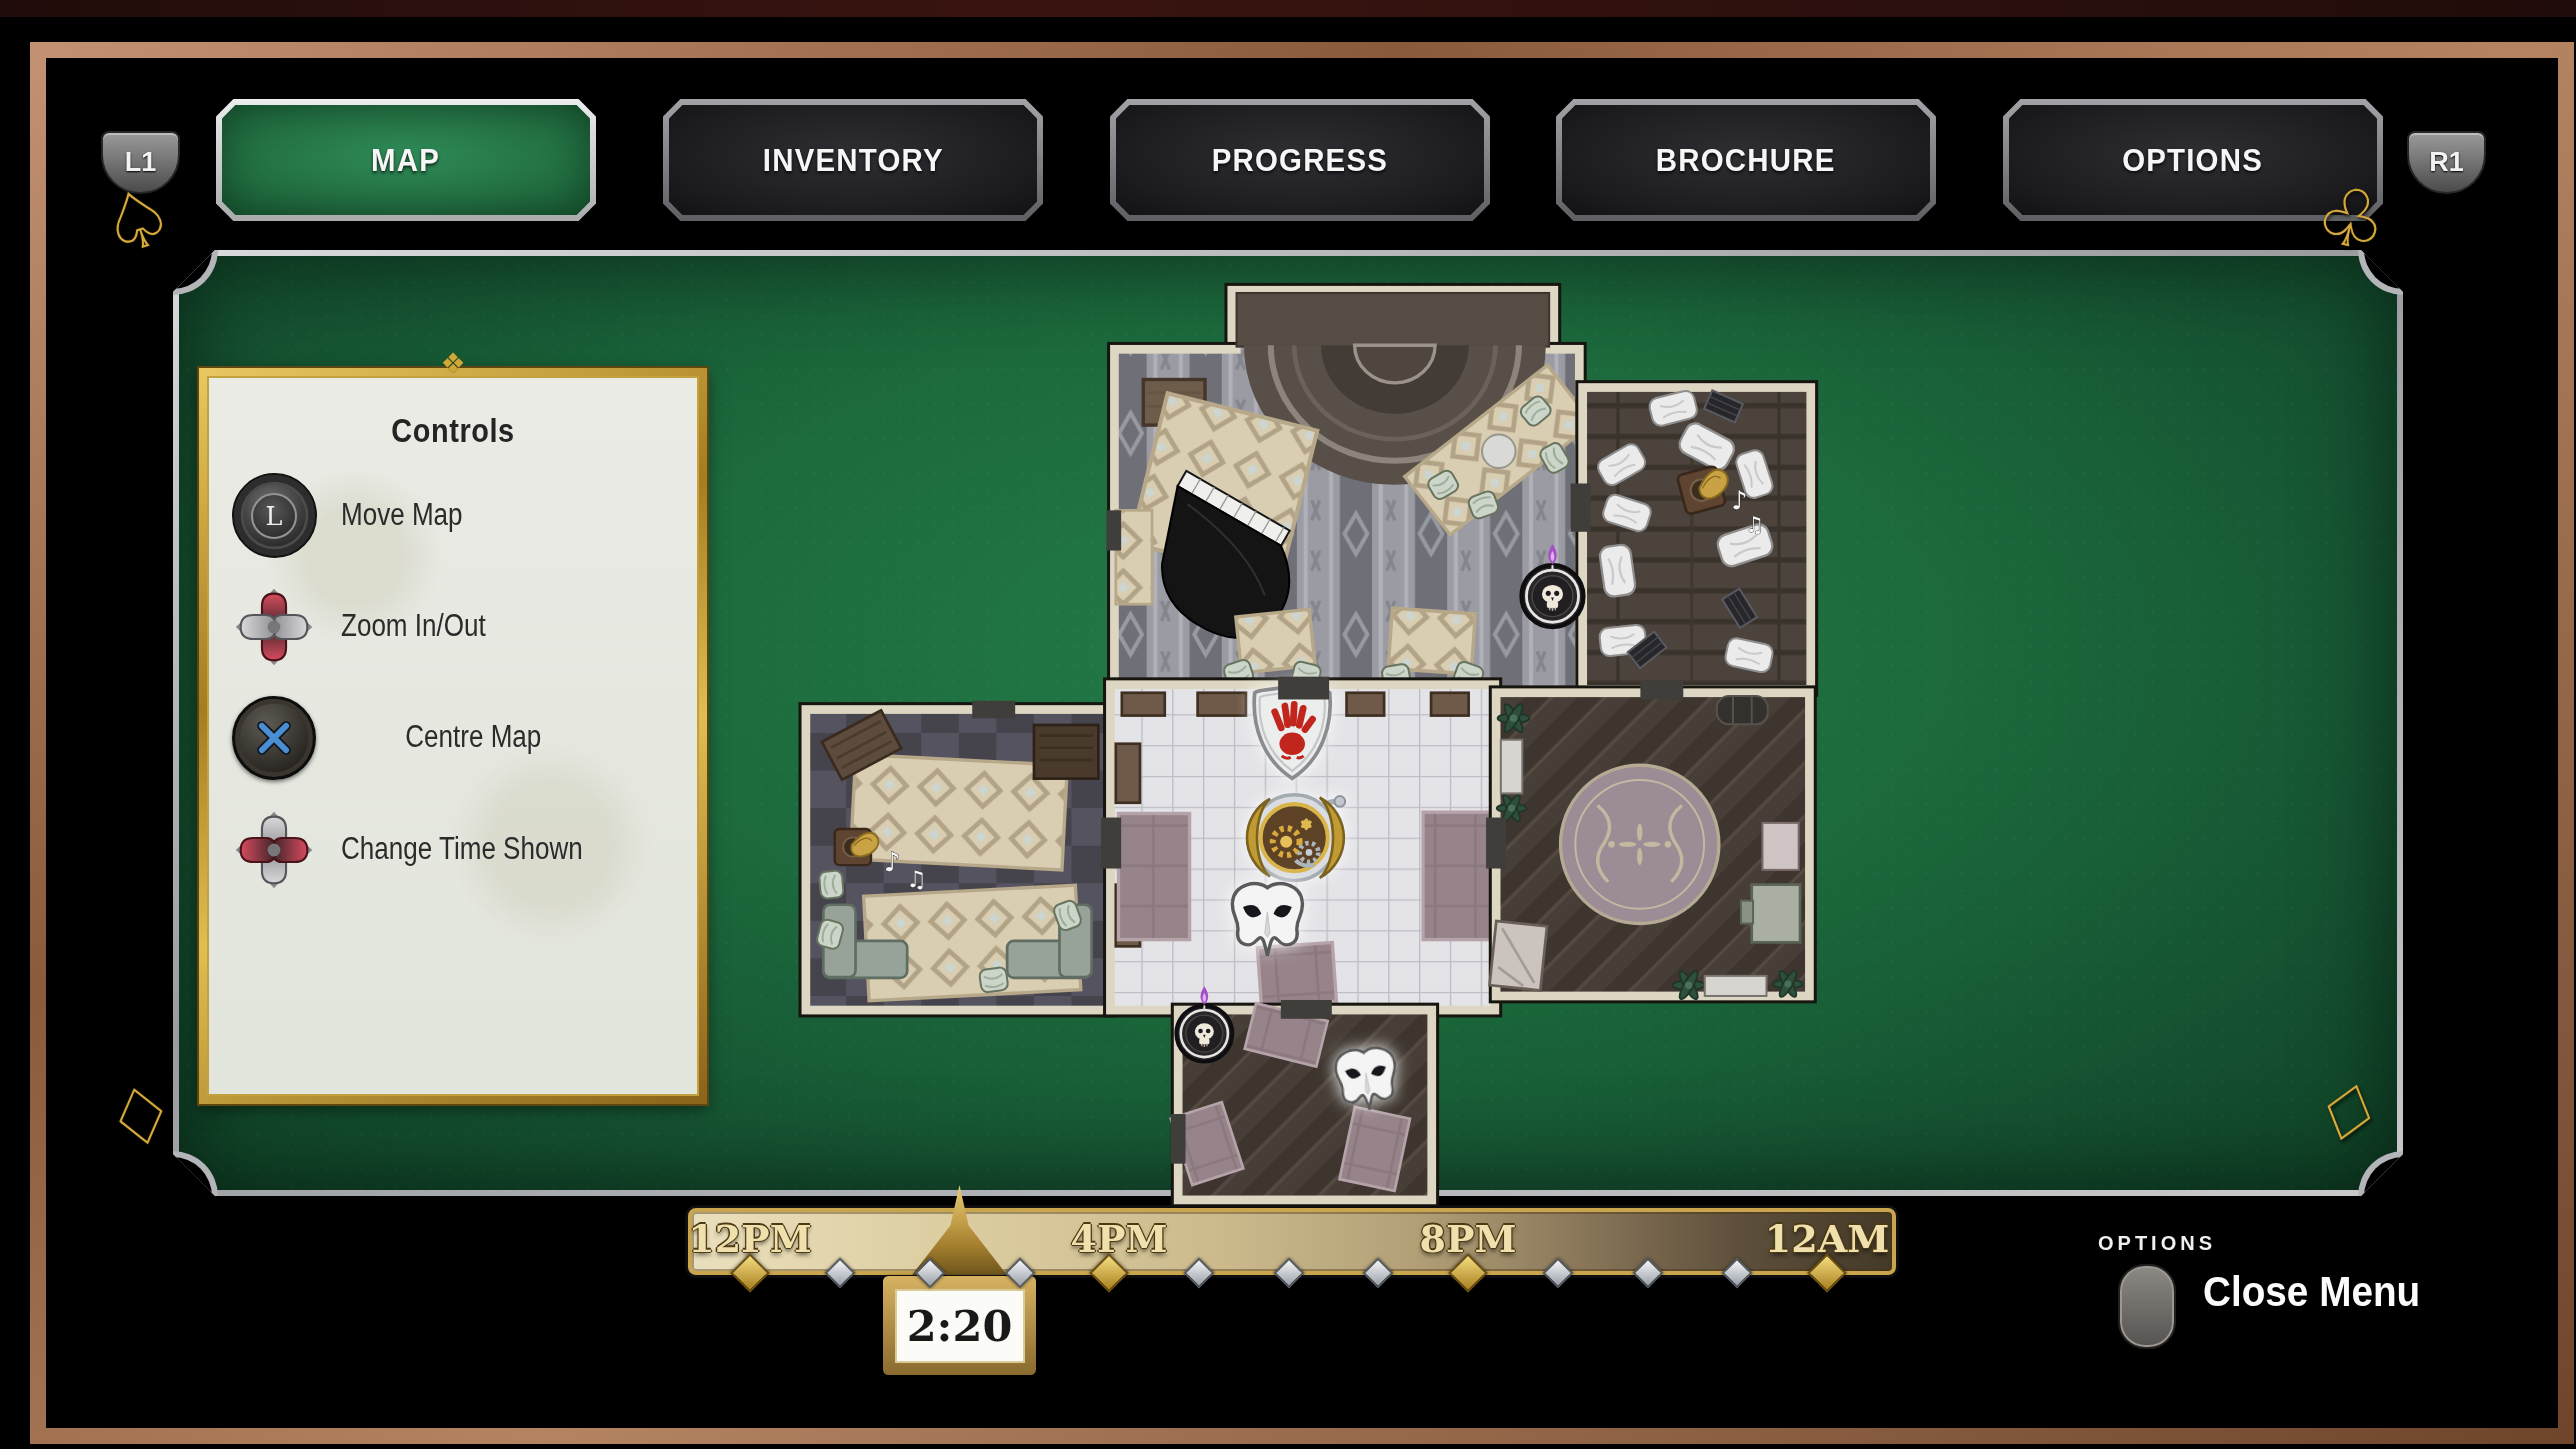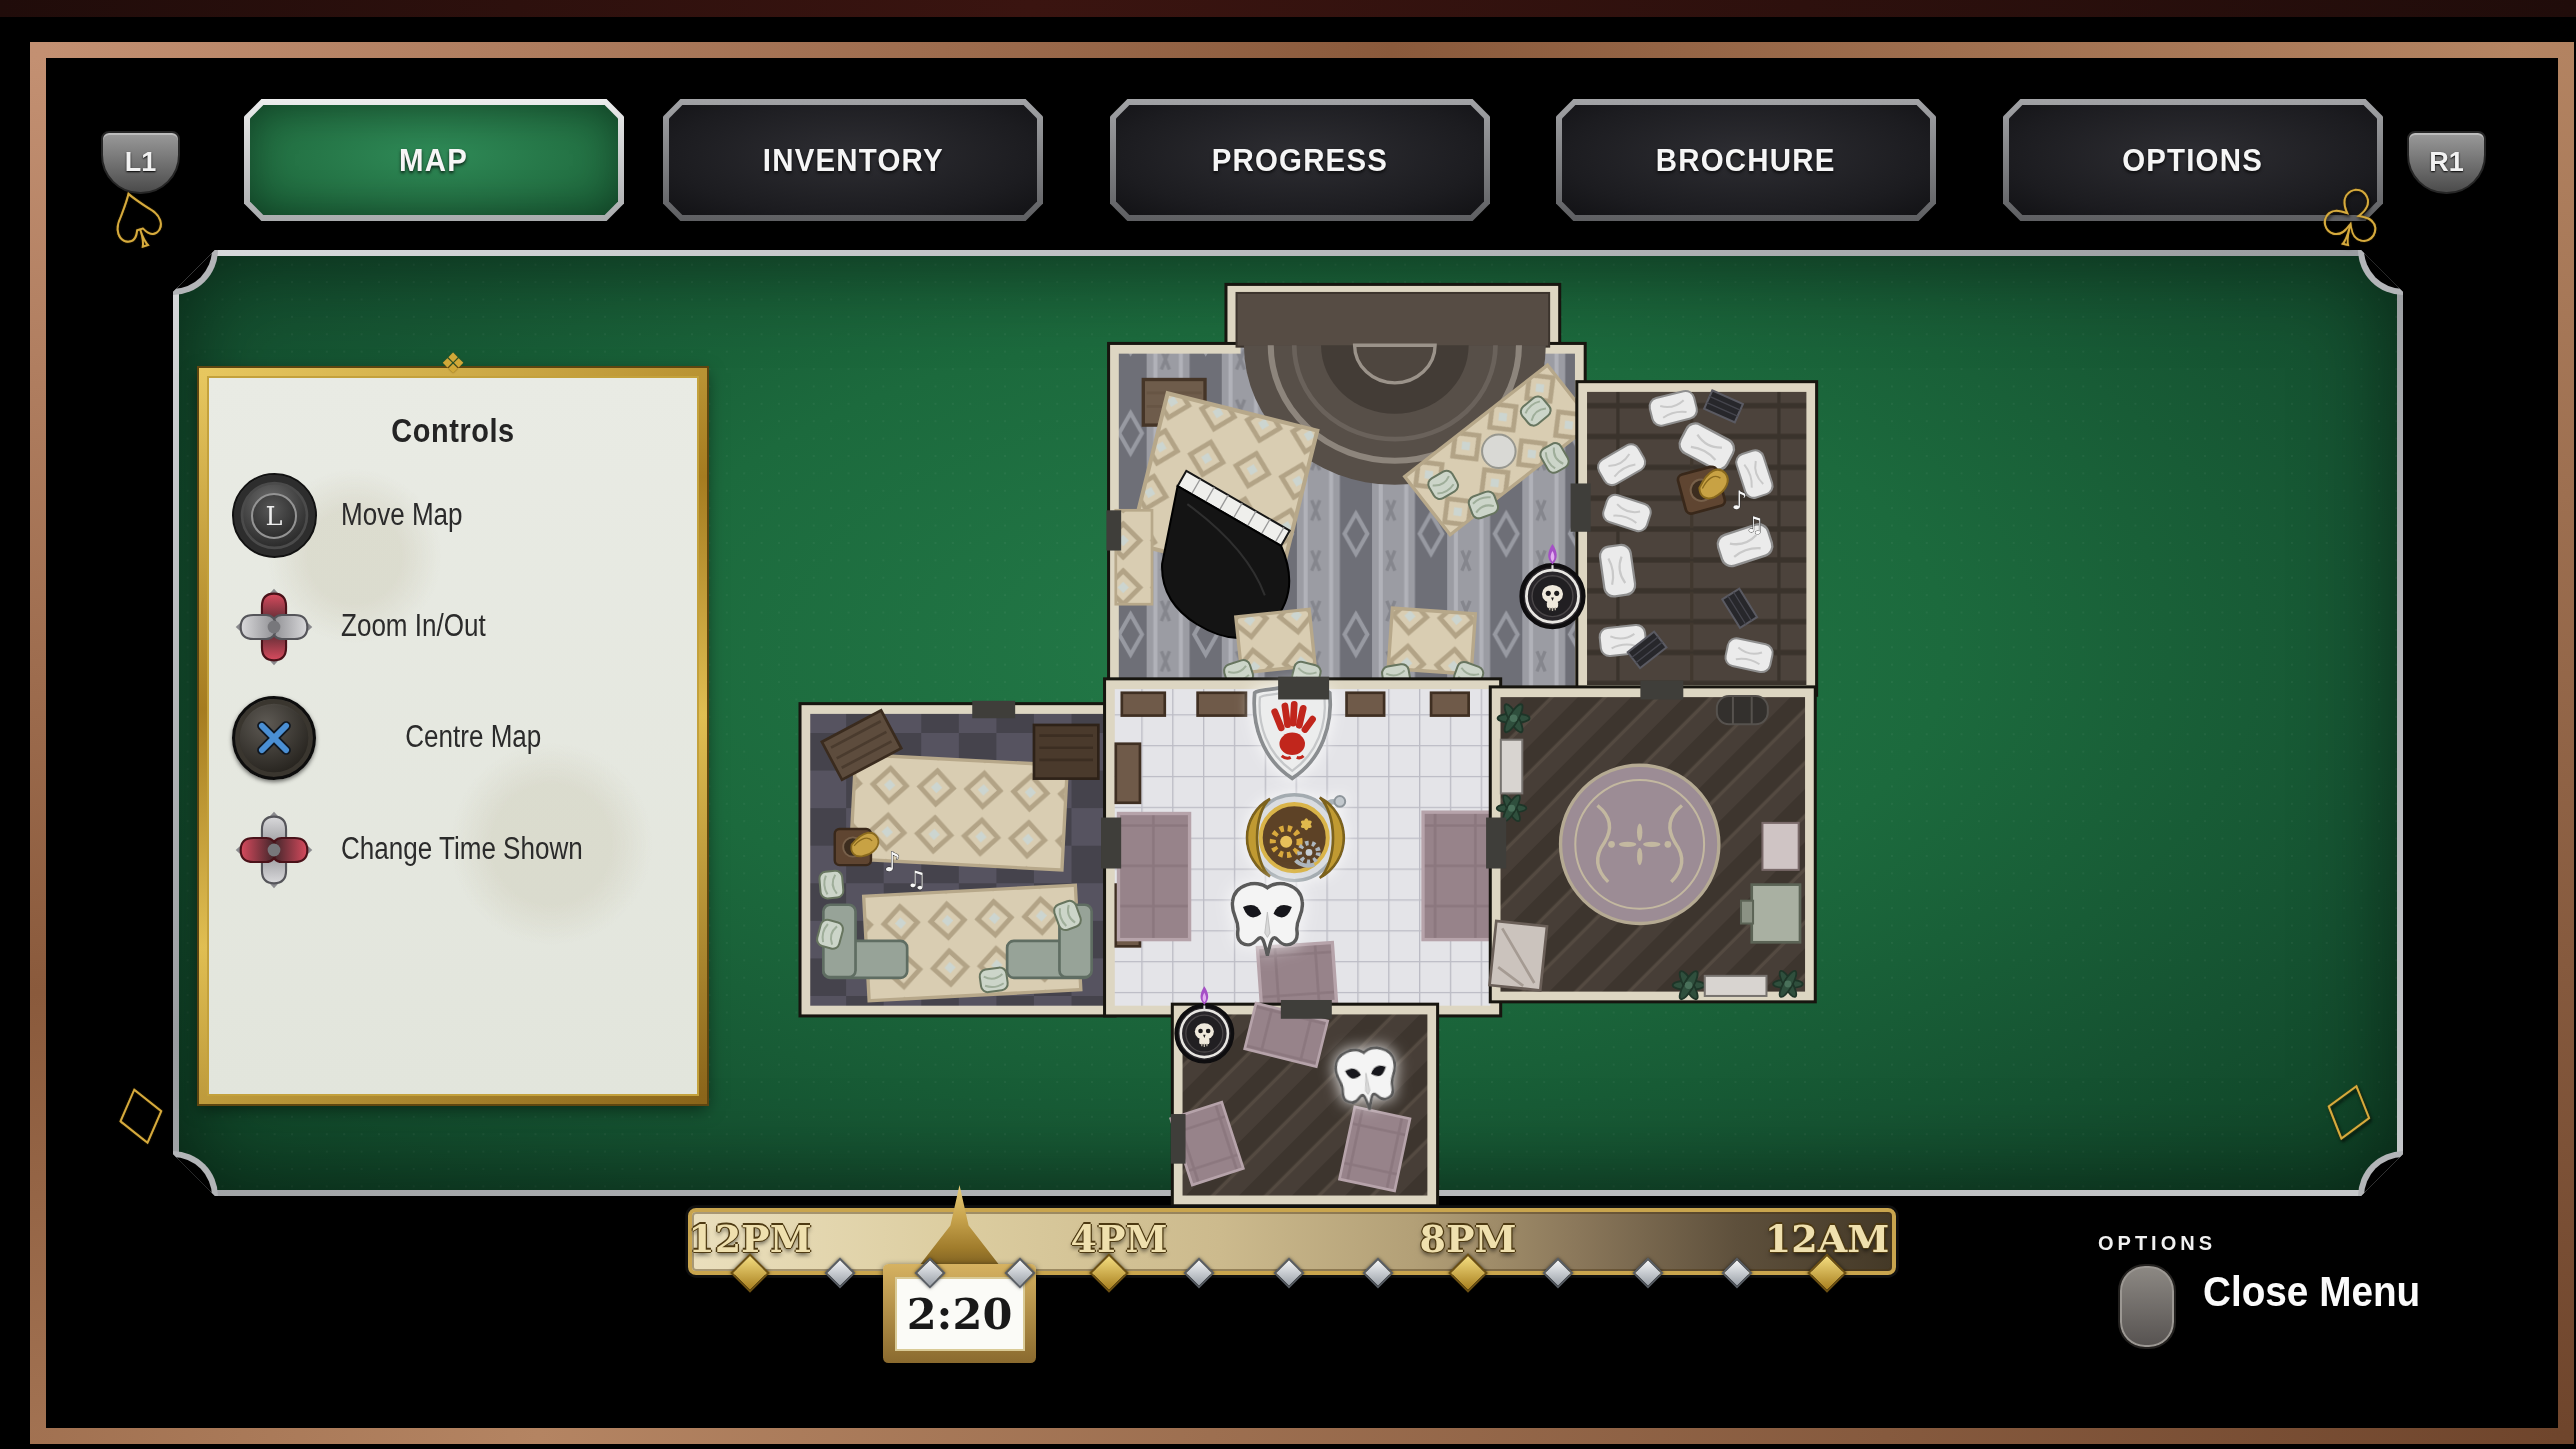--- a/index.html
+++ b/index.html
@@ -14,21 +14,21 @@
 
   
   .shoulder{width:75px;height:59px;display:flex;align-items:center;justify-content:center;
     background:linear-gradient(180deg,#9a9a9a,#4b4b4b);border:2px solid #262626;
     border-radius:8px 8px 39px 39px;color:#f2f2f2;font-size:27px;font-weight:bold;
     text-shadow:0 1.3px 2px #000;box-shadow:inset 0 2px 0 rgba(255,255,255,.35),0 2.7px 5.4px rgba(0,0,0,.7);}
   #tabs{left:216px;top:99px;width:2168px;height:122px;}
   .tab{position:absolute;top:0;width:380px;height:122px;
     clip-path:polygon(17.4px 0%,calc(100% - 17.4px) 0%,100% 17.4px,100% calc(100% - 17.4px),calc(100% - 17.4px) 100%,17.4px 100%,0% calc(100% - 17.4px),0% 17.4px);
     background:linear-gradient(180deg,#a2a3a6,#5e5f62);}
-  .tab.active{background:linear-gradient(180deg,#eceded,#a9abad);margin-left:28px;}
+  .tab.active{background:linear-gradient(180deg,#eceded,#a9abad);}
   .tab-inner{position:absolute;inset:6px;
     clip-path:polygon(13.4px 0%,calc(100% - 13.4px) 0%,100% 13.4px,100% calc(100% - 13.4px),calc(100% - 13.4px) 100%,13.4px 100%,0% calc(100% - 13.4px),0% 13.4px);
     background:radial-gradient(ellipse at 50% 45%,#2e2e33 0%,#1c1c20 70%,#121215 100%);
     display:flex;align-items:center;justify-content:center;}
   .tab.active .tab-inner{background:radial-gradient(ellipse at 50% 45%,#2f8a57 0%,#247345 55%,#185c34 100%);
     box-shadow:inset 0 0 40px rgba(0,0,0,.35);}
   .tab-label{color:#f6f6f6;font-size:32px;font-weight:bold;letter-spacing:1.3px;
     transform:scaleX(.92);text-shadow:0 2px 3.4px rgba(0,0,0,.75);}
 
   
@@ -86,21 +86,21 @@
     text-shadow:1.3px 0 0 #4e3a12,-1.3px 0 0 #4e3a12,0 1.3px 0 #4e3a12,0 -1.3px 0 #4e3a12,0 3.4px 4.7px rgba(0,0,0,.55);}
   .tl-dia{position:absolute;top:65px;transform:translate(-50%,-50%) rotate(45deg);}
   .tl-dia.gold{width:24px;height:24px;background:linear-gradient(135deg,#f4dd80,#a87f1e);
     border:2px solid #6b4f12;box-shadow:0 0 4px rgba(0,0,0,.6);}
   .tl-dia.silver{width:18px;height:18px;background:linear-gradient(135deg,#f4f6f8,#9aa0a8);
     border:2px solid #565b62;box-shadow:0 0 3.4px rgba(0,0,0,.55);}
   #tl-spire{position:absolute;top:-23px;width:101px;height:90px;
     clip-path:polygon(50% 0%,59% 45%,97% 100%,3% 100%,41% 45%);
     background:linear-gradient(180deg,#e8cd7c 0%,#c9a54e 35%,#a07c2c 70%,#6e551d 100%);
     filter:drop-shadow(0 0 3.4px rgba(0,0,0,.65));}
-  #tl-timebox{position:absolute;top:56px;width:153px;height:99px;border-radius:5.4px;
+  #tl-timebox{position:absolute;top:68px;width:153px;height:99px;border-radius:5.4px;
     background:linear-gradient(180deg,#d6b261,#8a6a2e);box-shadow:0 2.7px 6.7px rgba(0,0,0,.7);
     display:flex;align-items:center;justify-content:center;text-align:center;}
   #tl-timebox .paper{width:126px;height:70px;background:#fbfbf7;border:2px solid #d9ca96;
     display:flex;align-items:center;justify-content:center;}
   #tl-time{font-family:"DejaVu Serif",serif;font-weight:bold;font-size:43px;color:#191919;}
 
   
   #opt-label{left:2098px;top:1232px;width:94px;text-align:center;color:#f1f1f1;
     font-size:20px;font-weight:bold;letter-spacing:4px;}
   #opt-pill{left:2118px;top:1264px;width:54px;height:81px;border-radius:27px;

